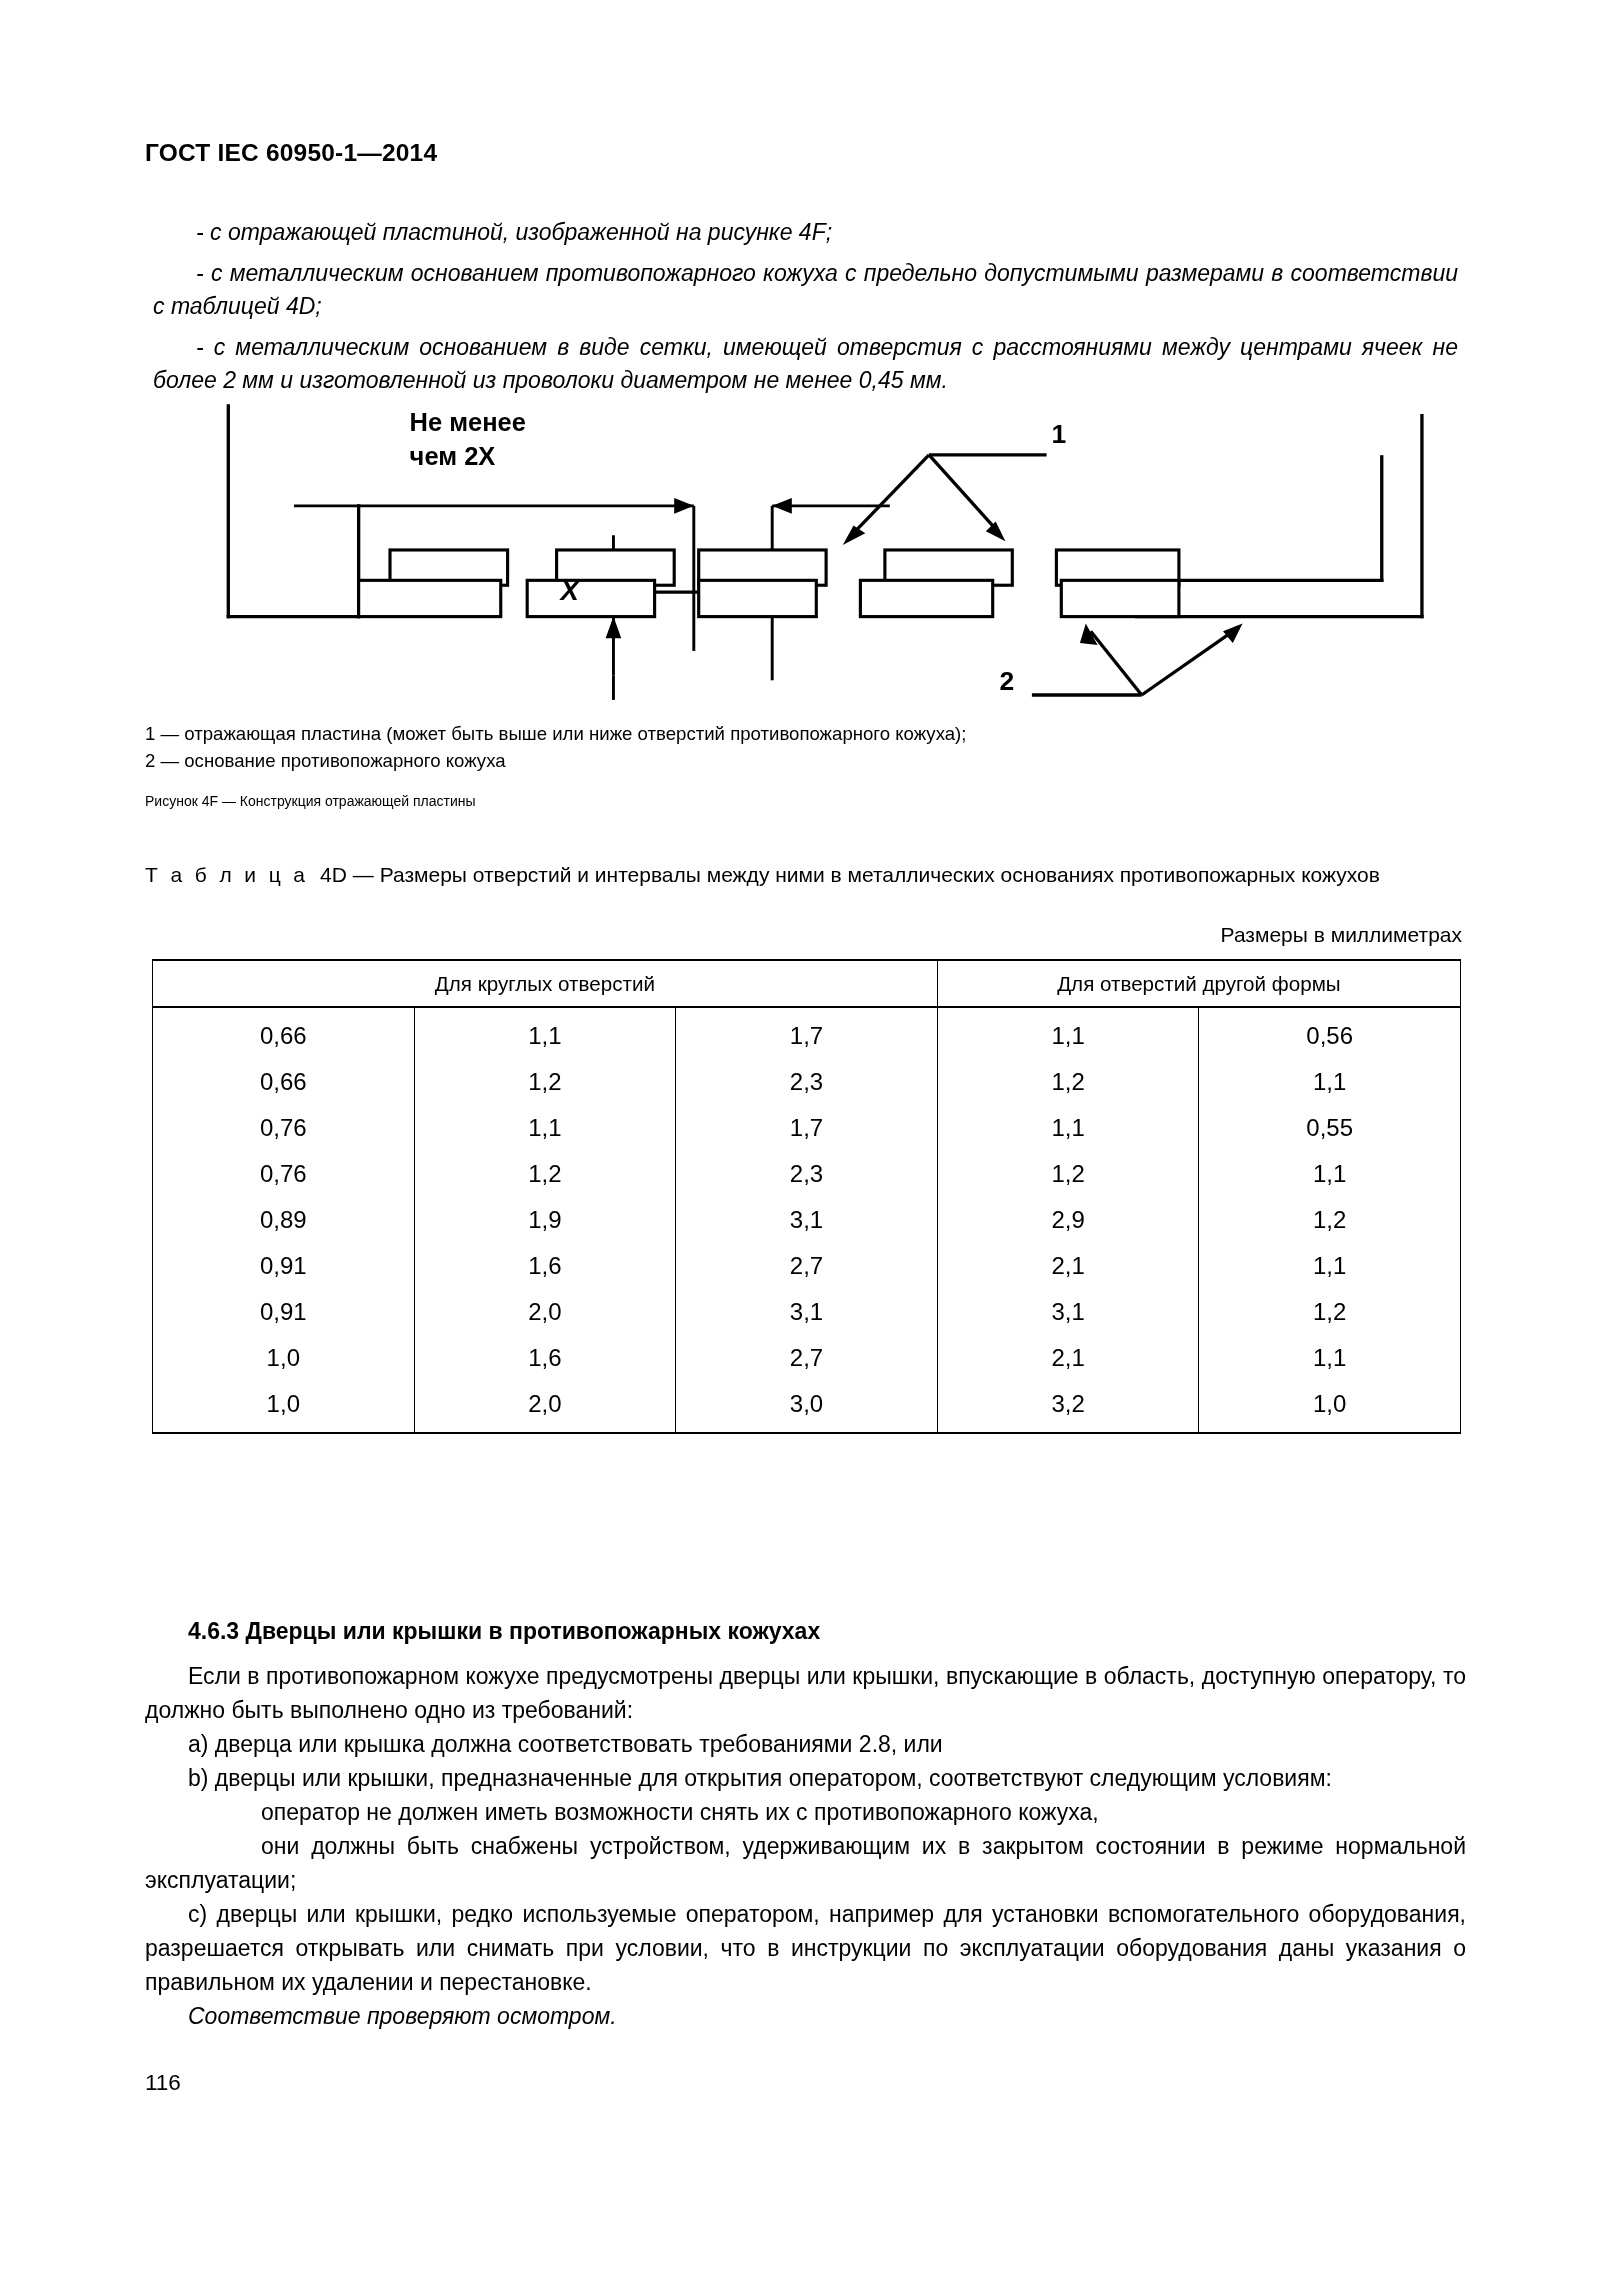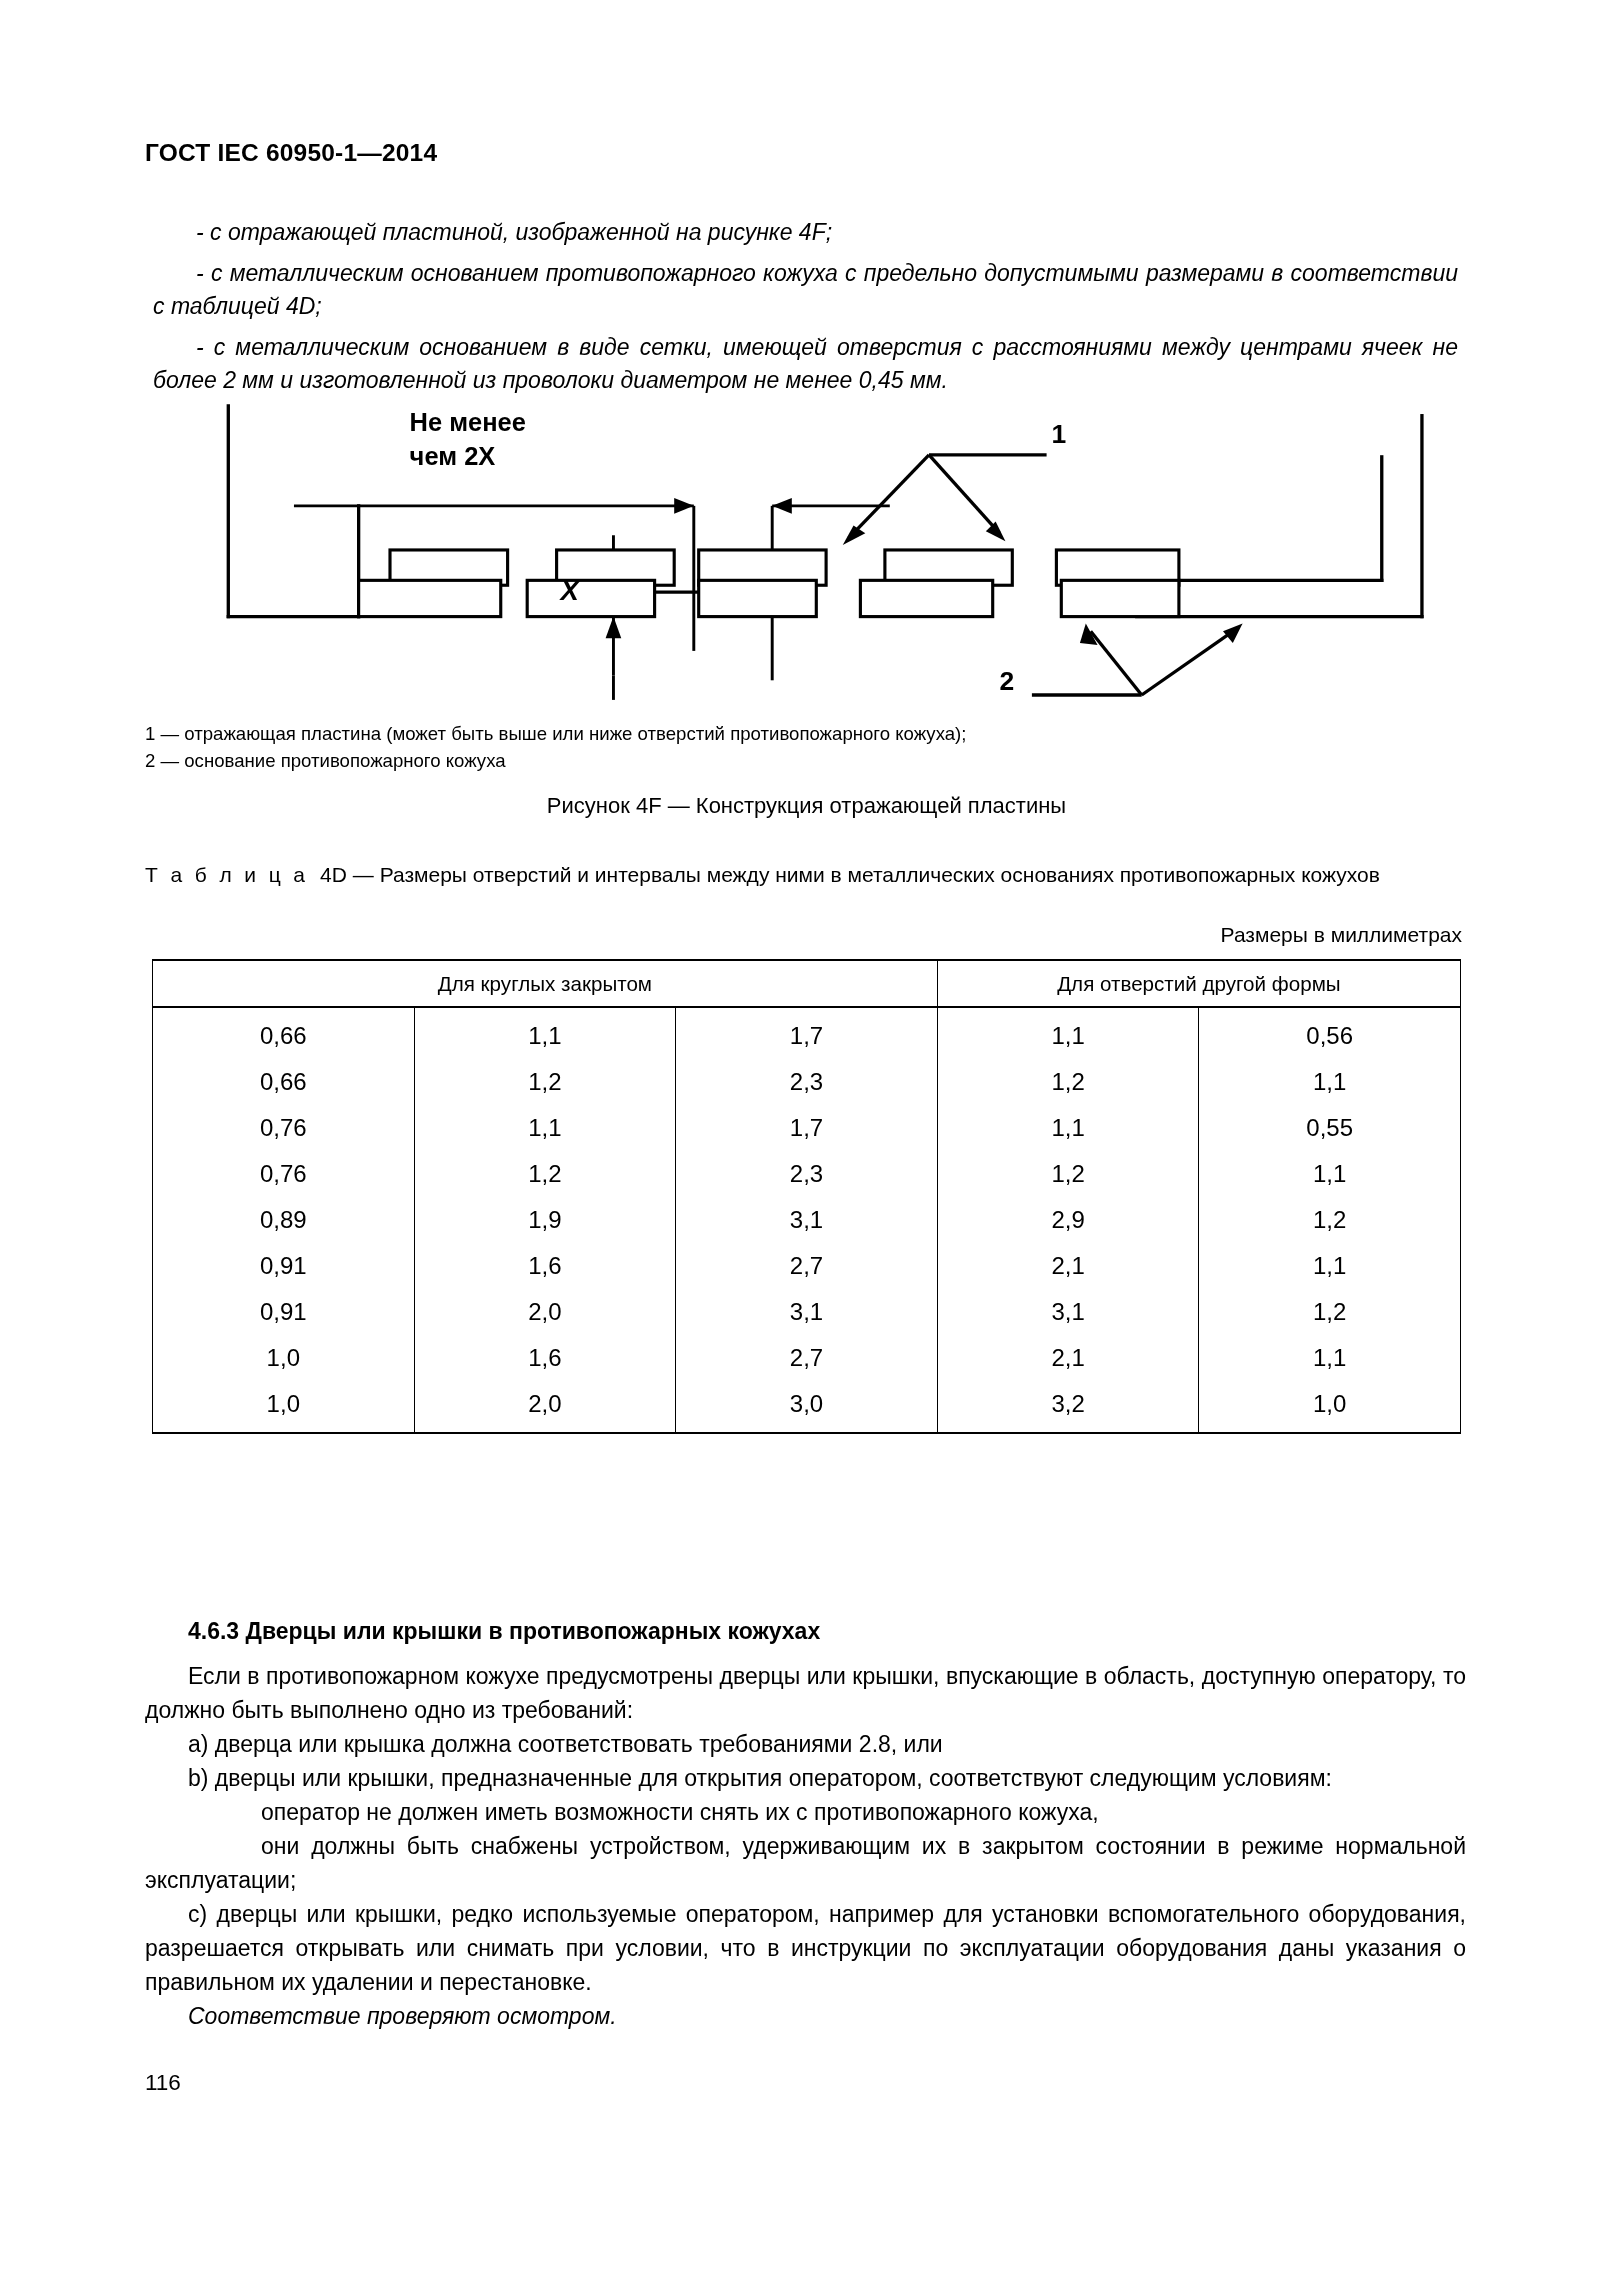--- a/index.html
+++ b/index.html
@@ -69,22 +69,22 @@
     font-size: 18.6px;
     line-height: 27.4px;
     text-align: left;
   }
 
   .fig-caption {
     position: absolute;
     left: 145px;
     top: 793px;
     width: 1323px;
-    font-size: 22px;
-    text-align: center;
+    font-size: 14px;
+    text-align: left;
   }
 
   
   .table-caption {
     position: absolute;
     left: 145px;
     top: 859px;
     width: 1323px;
     font-size: 21px;
     line-height: 31px;
@@ -276,21 +276,21 @@
 
   <div class="table-caption">
     <span class="spaced">Т а б л и ц а</span><span>&nbsp; </span><span>4D</span><span>&nbsp;</span><span>— Размеры отверстий и интервалы между ними в металлических основаниях противопожарных кожухов</span>
   </div>
 
   <div class="units-line">Размеры в миллиметрах</div>
 
   <table class="tbl">
     <thead>
       <tr>
-        <th class="grp" colspan="3">Для круглых закрытом</th>
+        <th class="grp" colspan="3">Для круглых отверстий</th>
         <th class="grp" colspan="2">Для отверстий другой формы</th>
       </tr>
     </thead>
     <tbody id="tbl-body">
         <tr>
           <td>0,66</td>
           <td>1,1</td>
           <td>1,7</td>
           <td>1,1</td>
           <td>0,56</td>

